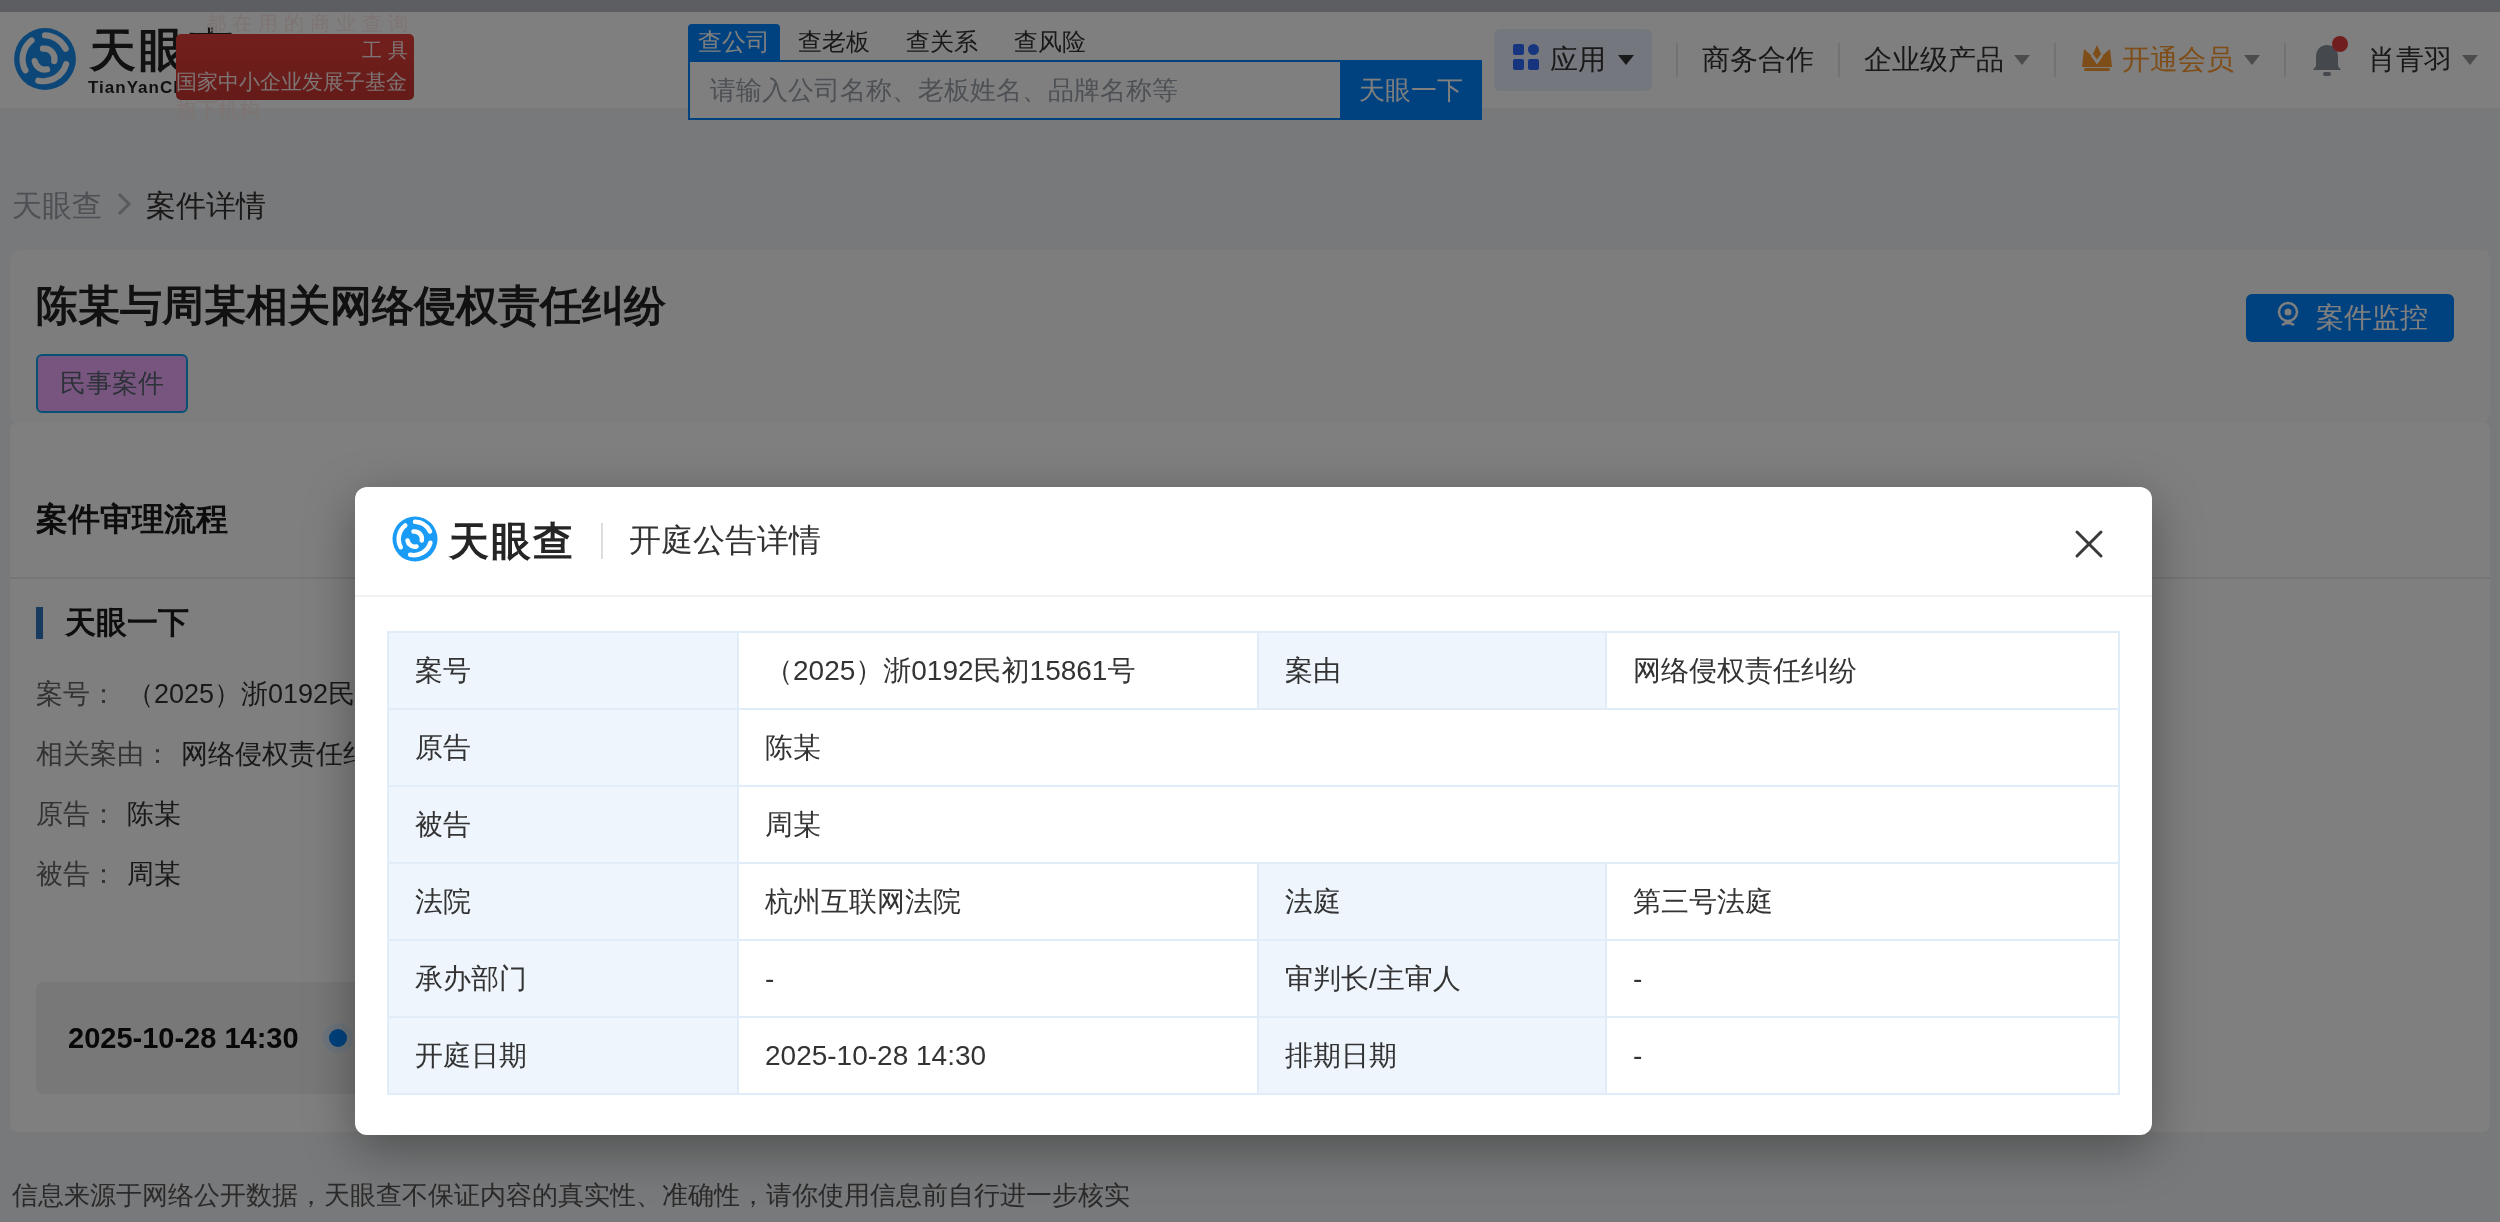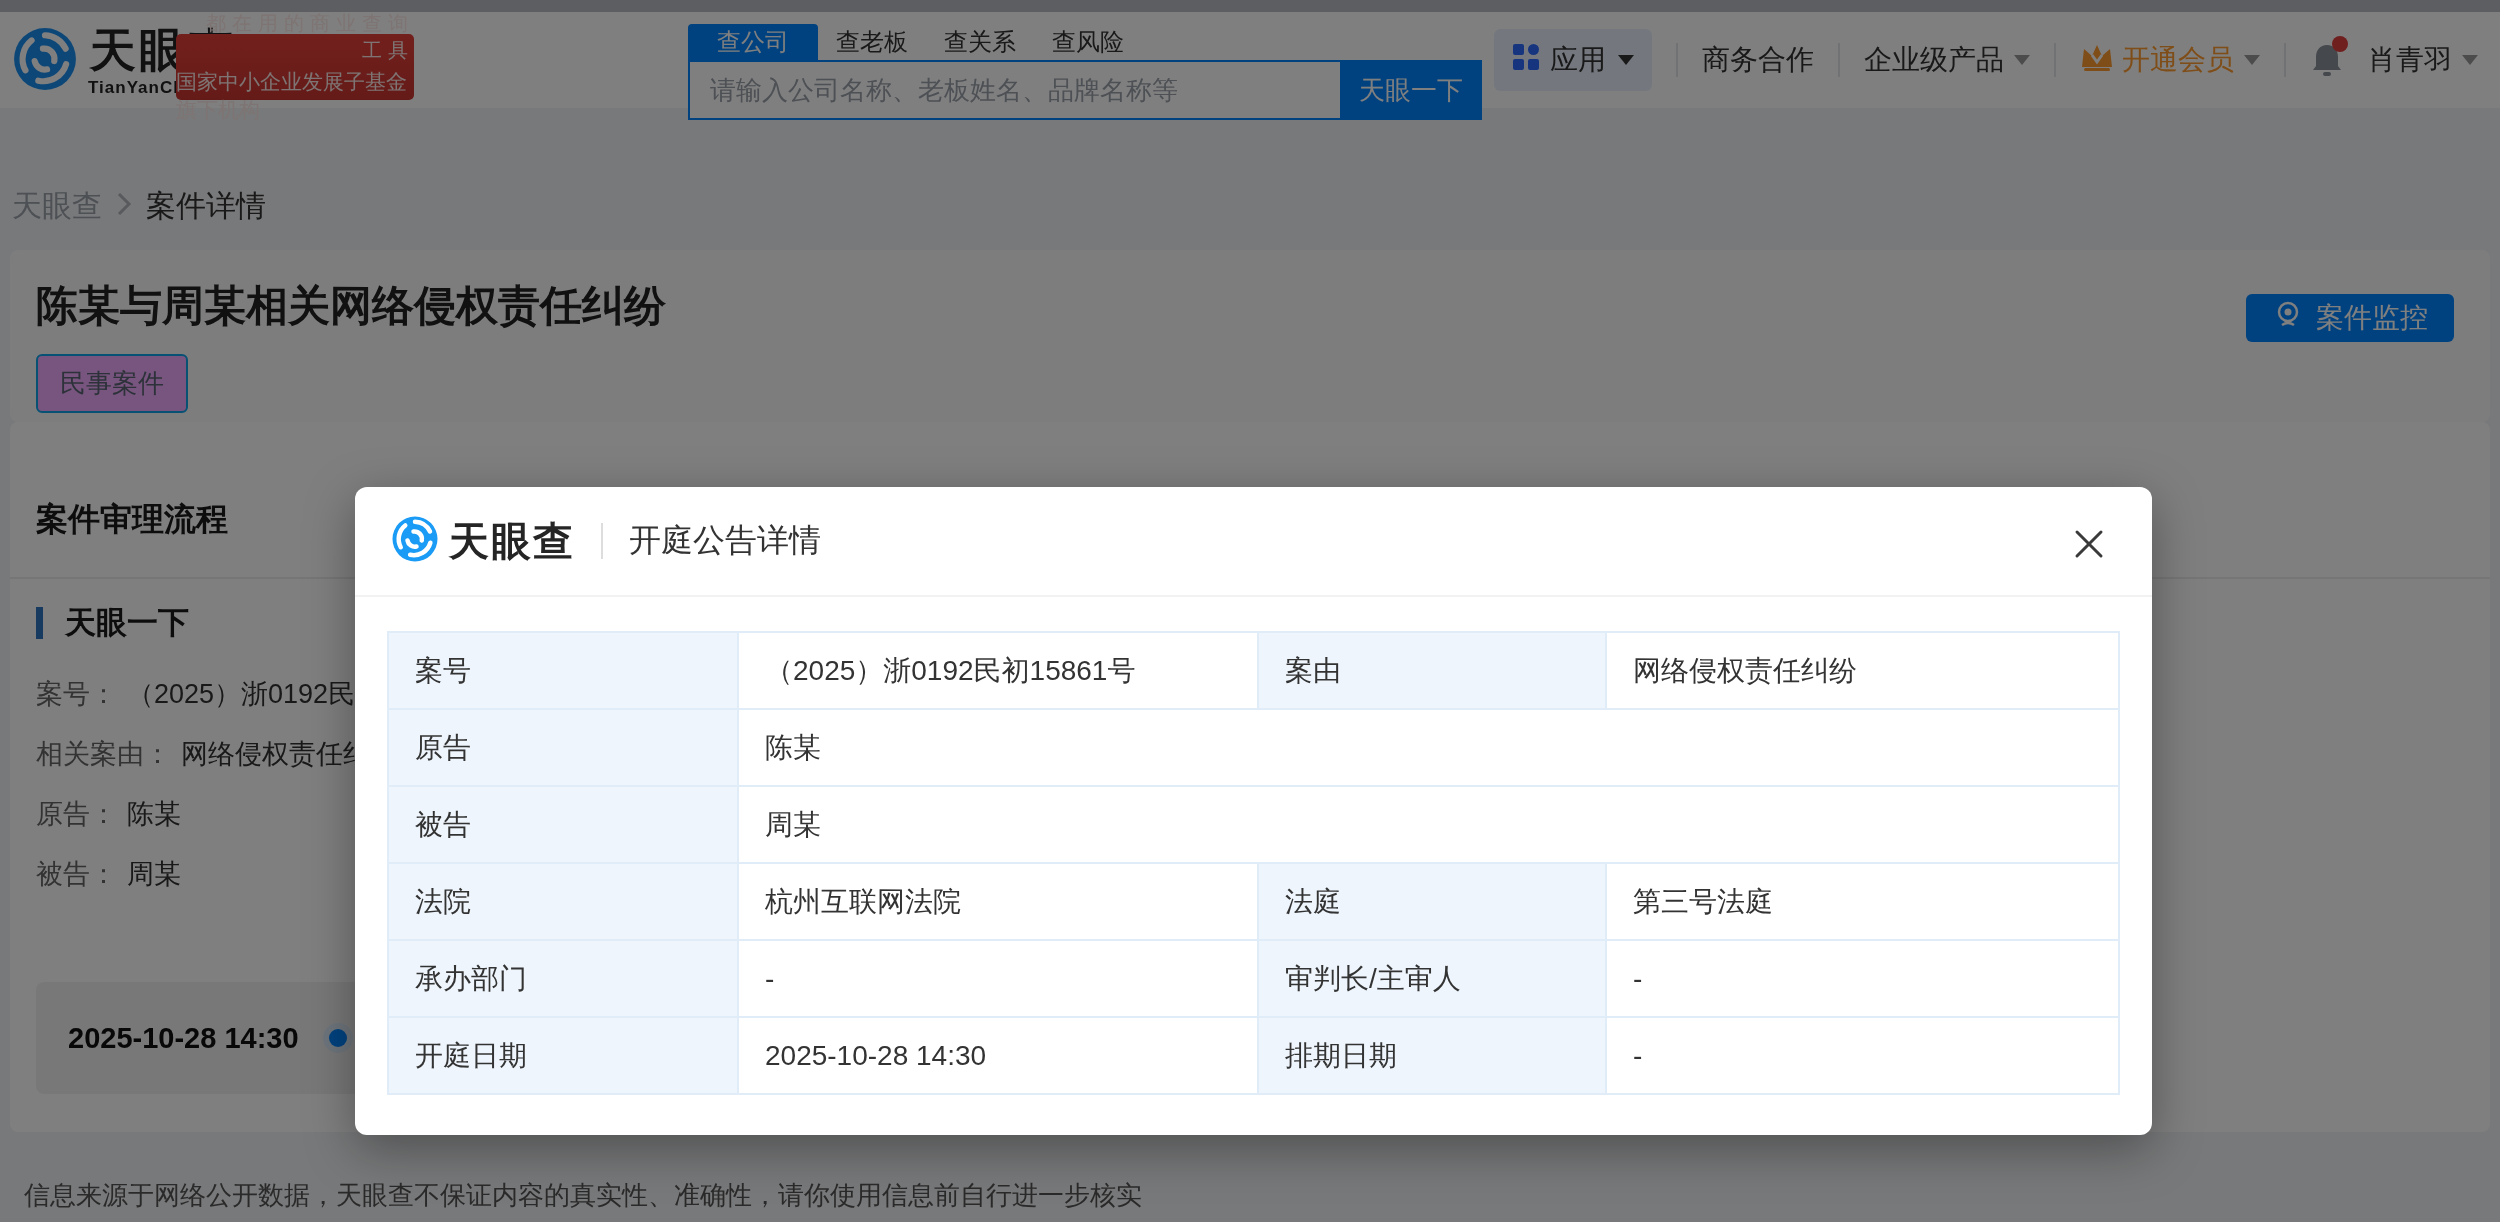--- a/index.html
+++ b/index.html
@@ -18,21 +18,21 @@
   .logo-en{font-size:17px;font-weight:bold;color:#222;margin-top:6px;letter-spacing:1px;}
   .promo{position:absolute;left:176px;top:22px;width:238px;height:66px;border-radius:5px;
          background:linear-gradient(#e6403a,#c93630);color:#fbe9e6;display:flex;flex-direction:column;
          justify-content:center;align-items:center;gap:4px;}
   .promo .l1{font-size:20px;letter-spacing:6px;margin-left:6px;text-align:right;}
   .promo .l2{font-size:21px;letter-spacing:0px;}
 
   .search{position:absolute;left:688px;top:12px;}
   .search-tabs{display:flex;align-items:flex-end;height:36px;}
   .stab{font-size:24px;color:#333;padding:0 18px;height:36px;line-height:36px;cursor:pointer;}
-  .stab.active{background:#0084ff;color:#fff;border-radius:4px 4px 0 0;padding:0 29px;}
+  .stab.active{background:#0084ff;color:#fff;border-radius:4px 4px 0 0;padding:0 10px;}
   .search-box{display:flex;height:60px;width:794px;}
   .search-box input{flex:1;height:60px;box-sizing:border-box;border:2px solid #0084ff;border-right:none;
        outline:none;font-size:26px;padding:0 20px;color:#333;background:#fff;}
   .search-box input::placeholder{color:#9aa0a8;}
   .search-btn{width:142px;height:60px;background:#0084ff;color:#fff;font-size:26px;border:none;cursor:pointer;}
 
   .right-nav{position:absolute;right:22px;top:0;height:96px;display:flex;align-items:center;gap:24px;}
   .vdiv{width:2px;height:34px;background:#e3e5e8;}
   .nav-link{font-size:28px;color:#333;cursor:pointer;display:flex;align-items:center;gap:8px;white-space:nowrap;}
   .apps-chip{background:#e8f1fd;border-radius:6px;padding:12px 18px;display:flex;align-items:center;gap:10px;
@@ -70,21 +70,21 @@
   .field .fv{color:#333;}
   .timeline-item{position:absolute;left:26px;top:560px;width:470px;height:112px;background:#f0f1f3;
                  border-radius:8px;display:flex;align-items:center;cursor:pointer;}
   .tl-date{font-size:29px;font-weight:bold;color:#111;margin-left:32px;}
   .tl-dot-halo{width:30px;height:30px;border-radius:50%;background:#dcebf8;margin-left:24px;
                display:flex;align-items:center;justify-content:center;}
   .tl-dot{width:18px;height:18px;border-radius:50%;background:#0084ff;}
   .tl-line{position:absolute;left:336px;top:610px;width:170px;height:2px;background:#d4d6da;}
 
   
-  .footer-text{position:absolute;left:24px;top:1178px;font-size:26px;color:#555;}
+  .footer-text{position:absolute;left:12px;top:1178px;font-size:26px;color:#555;}
 
   
   .overlay{position:absolute;inset:0;background:rgba(0,0,0,0.5);z-index:10;}
   .modal{position:absolute;left:355px;top:487px;width:1797px;height:648px;background:#fff;border-radius:12px;
          z-index:20;box-shadow:0 14px 50px rgba(0,0,0,0.35);}
   .modal-header{height:110px;display:flex;align-items:center;padding:0 36px;border-bottom:2px solid #f2f2f2;box-sizing:border-box;}
   .m-logo{display:flex;align-items:center;gap:10px;}
   .m-logo-cn{font-size:40px;font-weight:bold;color:#252525;letter-spacing:2px;}
   .m-div{width:2px;height:36px;background:#ddd;margin:0 26px;}
   .m-title{font-size:32px;color:#333;}

